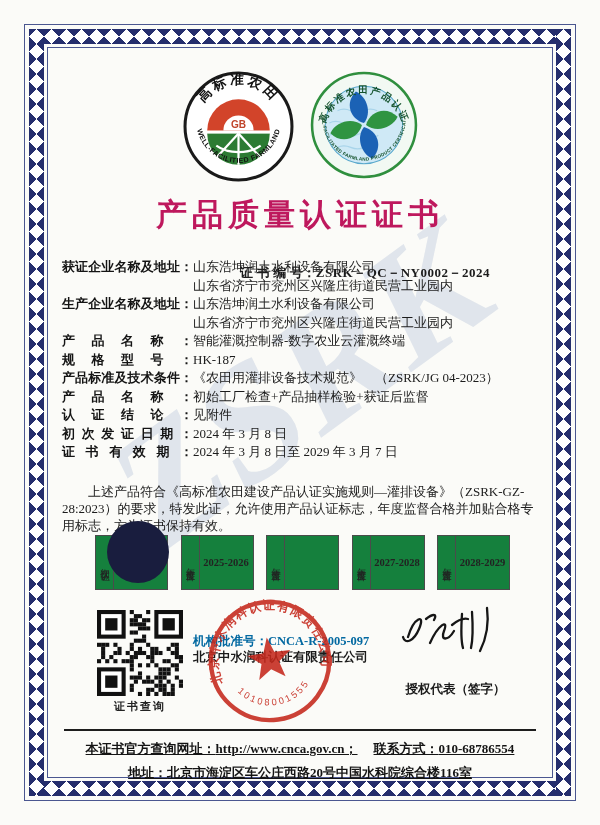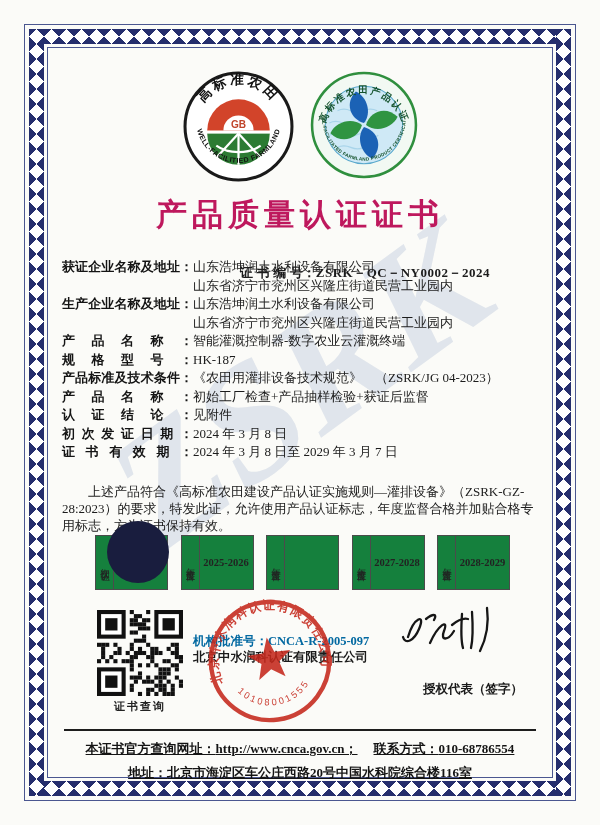--- a/index.html
+++ b/index.html
@@ -77,21 +77,21 @@
 
   
   .qr{position:absolute;left:97px;top:610px;z-index:1;}
   .qr-caption{position:absolute;left:97px;top:699px;width:86px;text-align:center;
     font-size:11px;font-weight:700;letter-spacing:2px;z-index:1;
     font-family:"Liberation Sans",sans-serif;color:#222;}
   .issuer-company{position:absolute;left:193px;top:649px;width:190px;font-size:12.5px;font-weight:700;z-index:1;color:#1a1a1a;}
   .issuer-approval{position:absolute;left:193px;top:633px;width:210px;font-size:12.5px;font-weight:700;z-index:1;color:#0369a1;}
   .company-stamp{position:absolute;left:206px;top:597px;z-index:3;opacity:.88;}
   .signature{position:absolute;left:392px;top:601px;z-index:1;}
-  .sign-caption{position:absolute;left:388px;top:681px;width:135px;text-align:right;
+  .sign-caption{position:absolute;left:388px;top:681px;width:135px;text-align:center;
     font-size:12.5px;font-weight:600;z-index:1;color:#1a1a1a;}
 
   
   .footer-divider{position:absolute;left:64px;top:729px;width:472px;border-top:2px solid #1d1d1d;z-index:1;}
   .footer-line{position:absolute;left:48px;width:504px;text-align:center;font-size:13px;font-weight:700;z-index:1;color:#141414;text-decoration:underline;}
   .footer-1{top:740px;}
   .footer-2{top:764px;}
   .footer-line .gap{display:inline-block;width:16px;}
 </style>
 </head>

